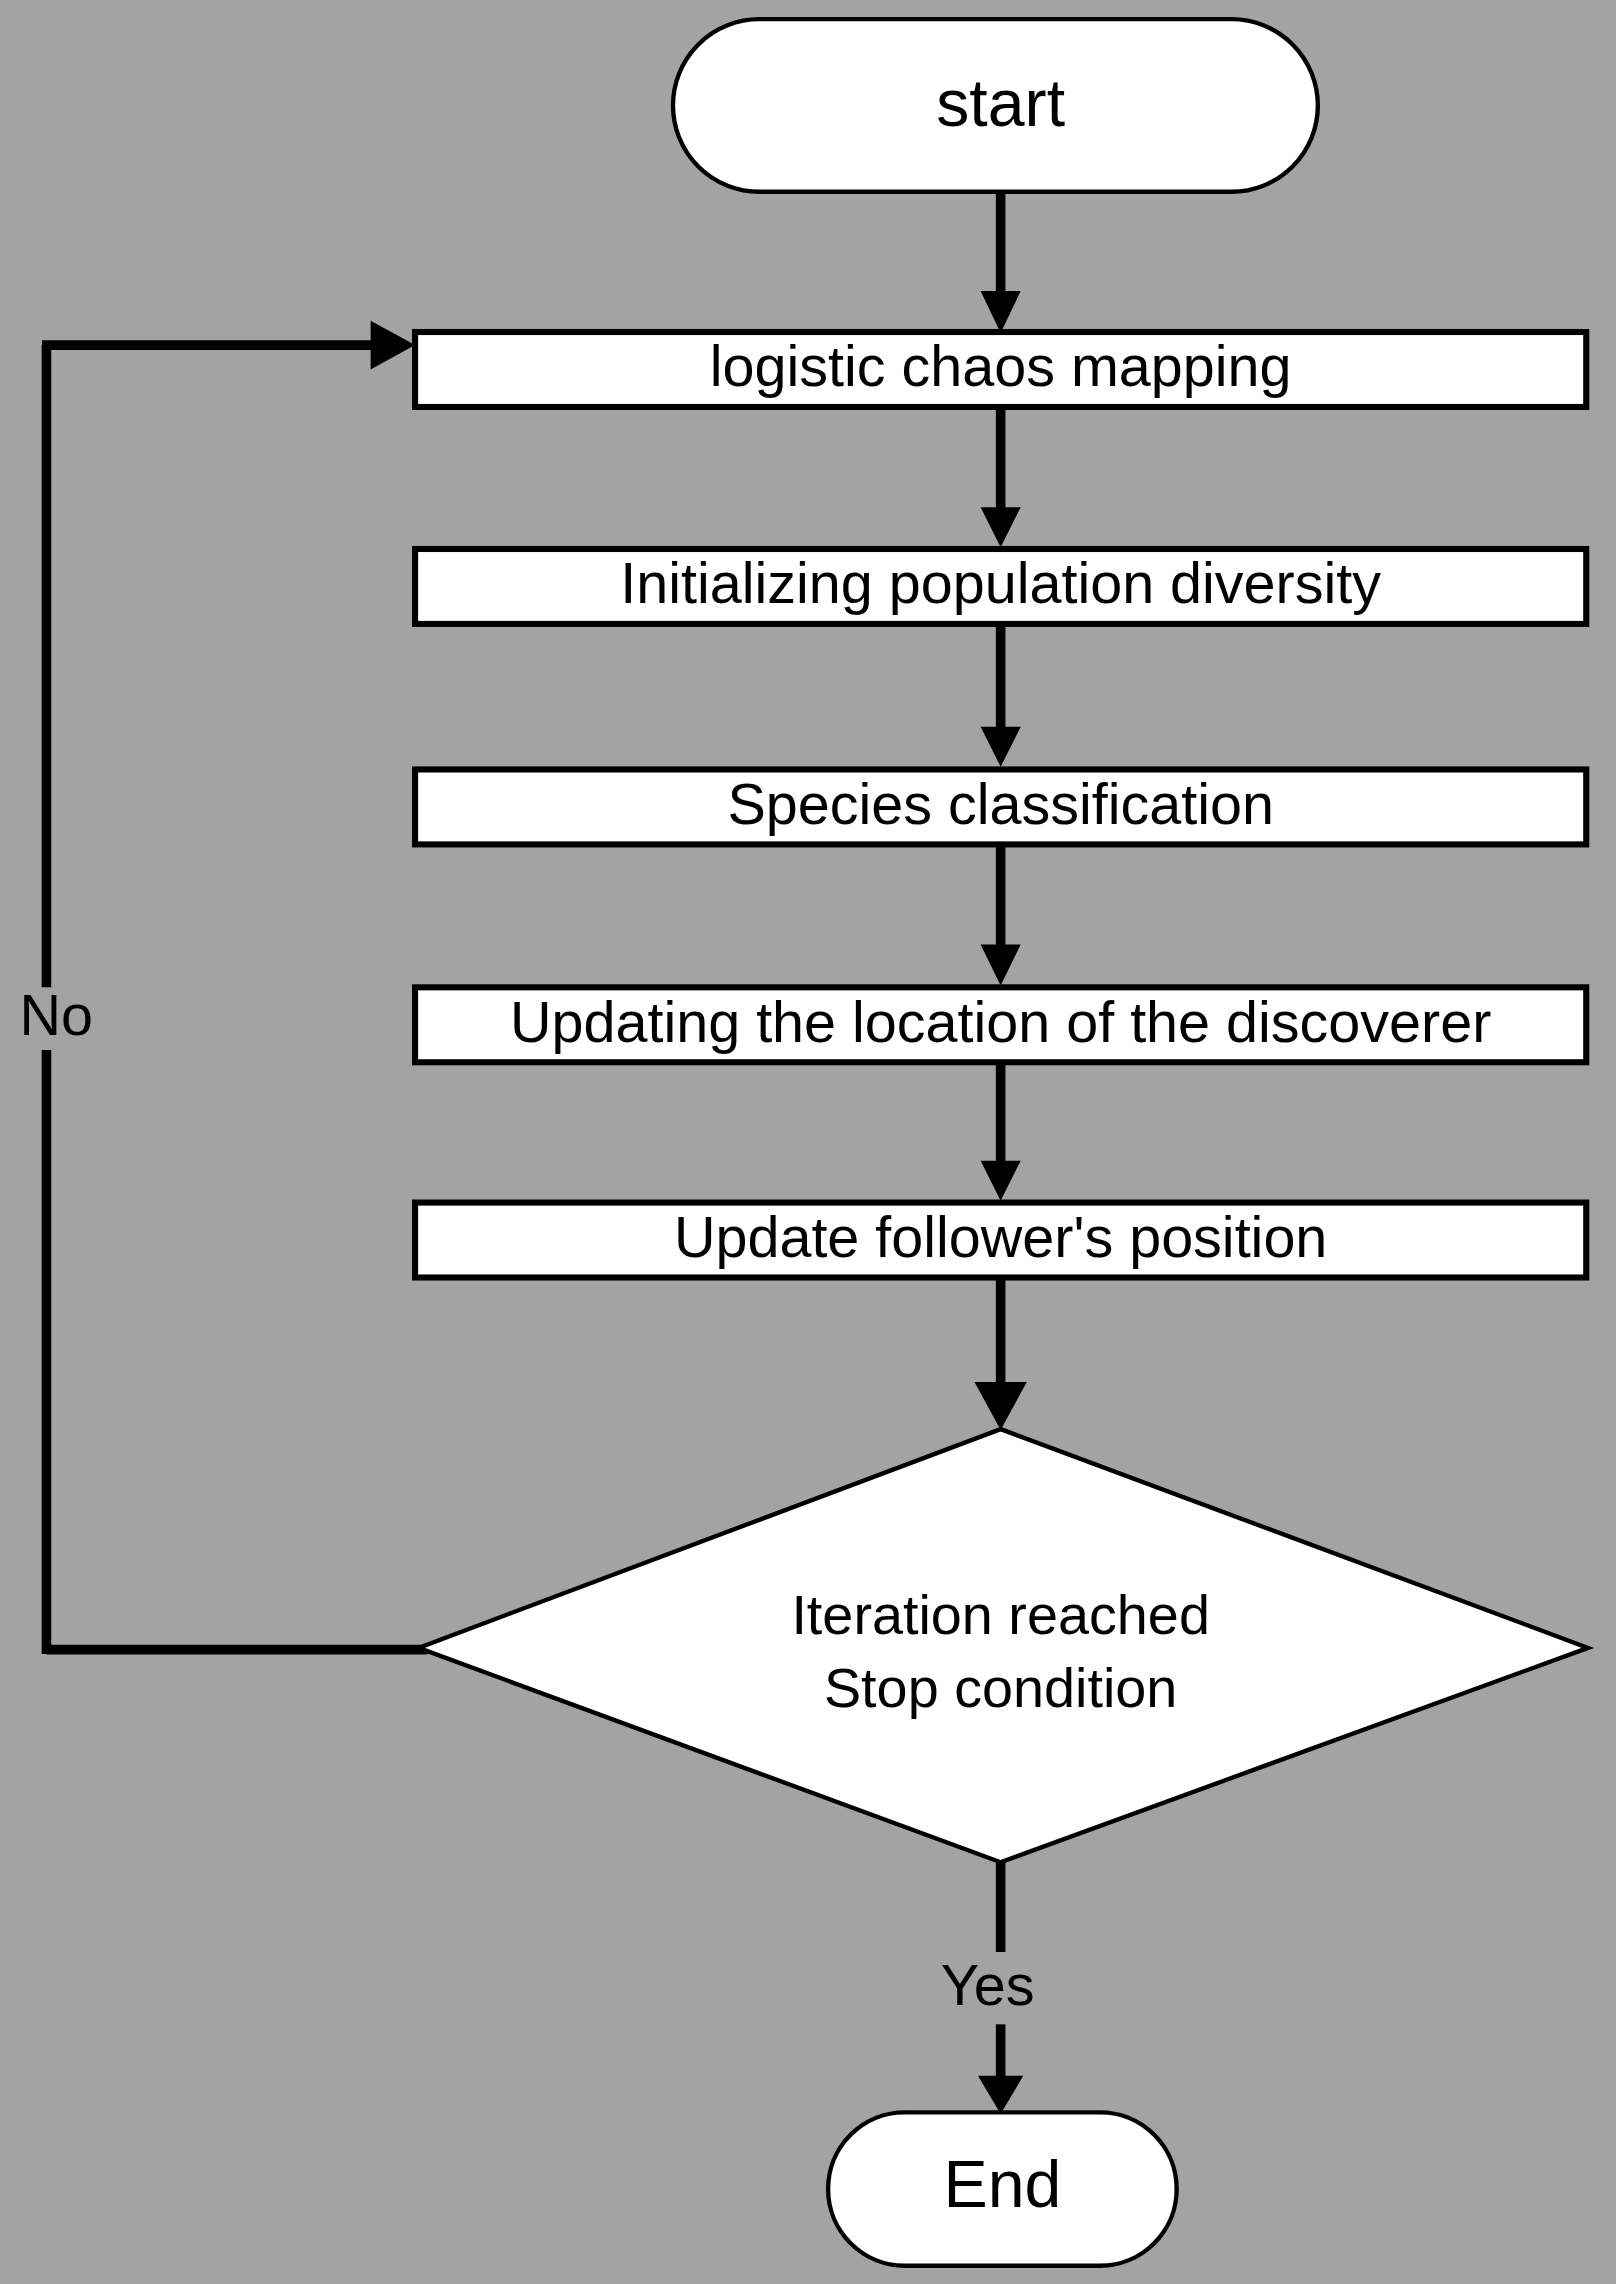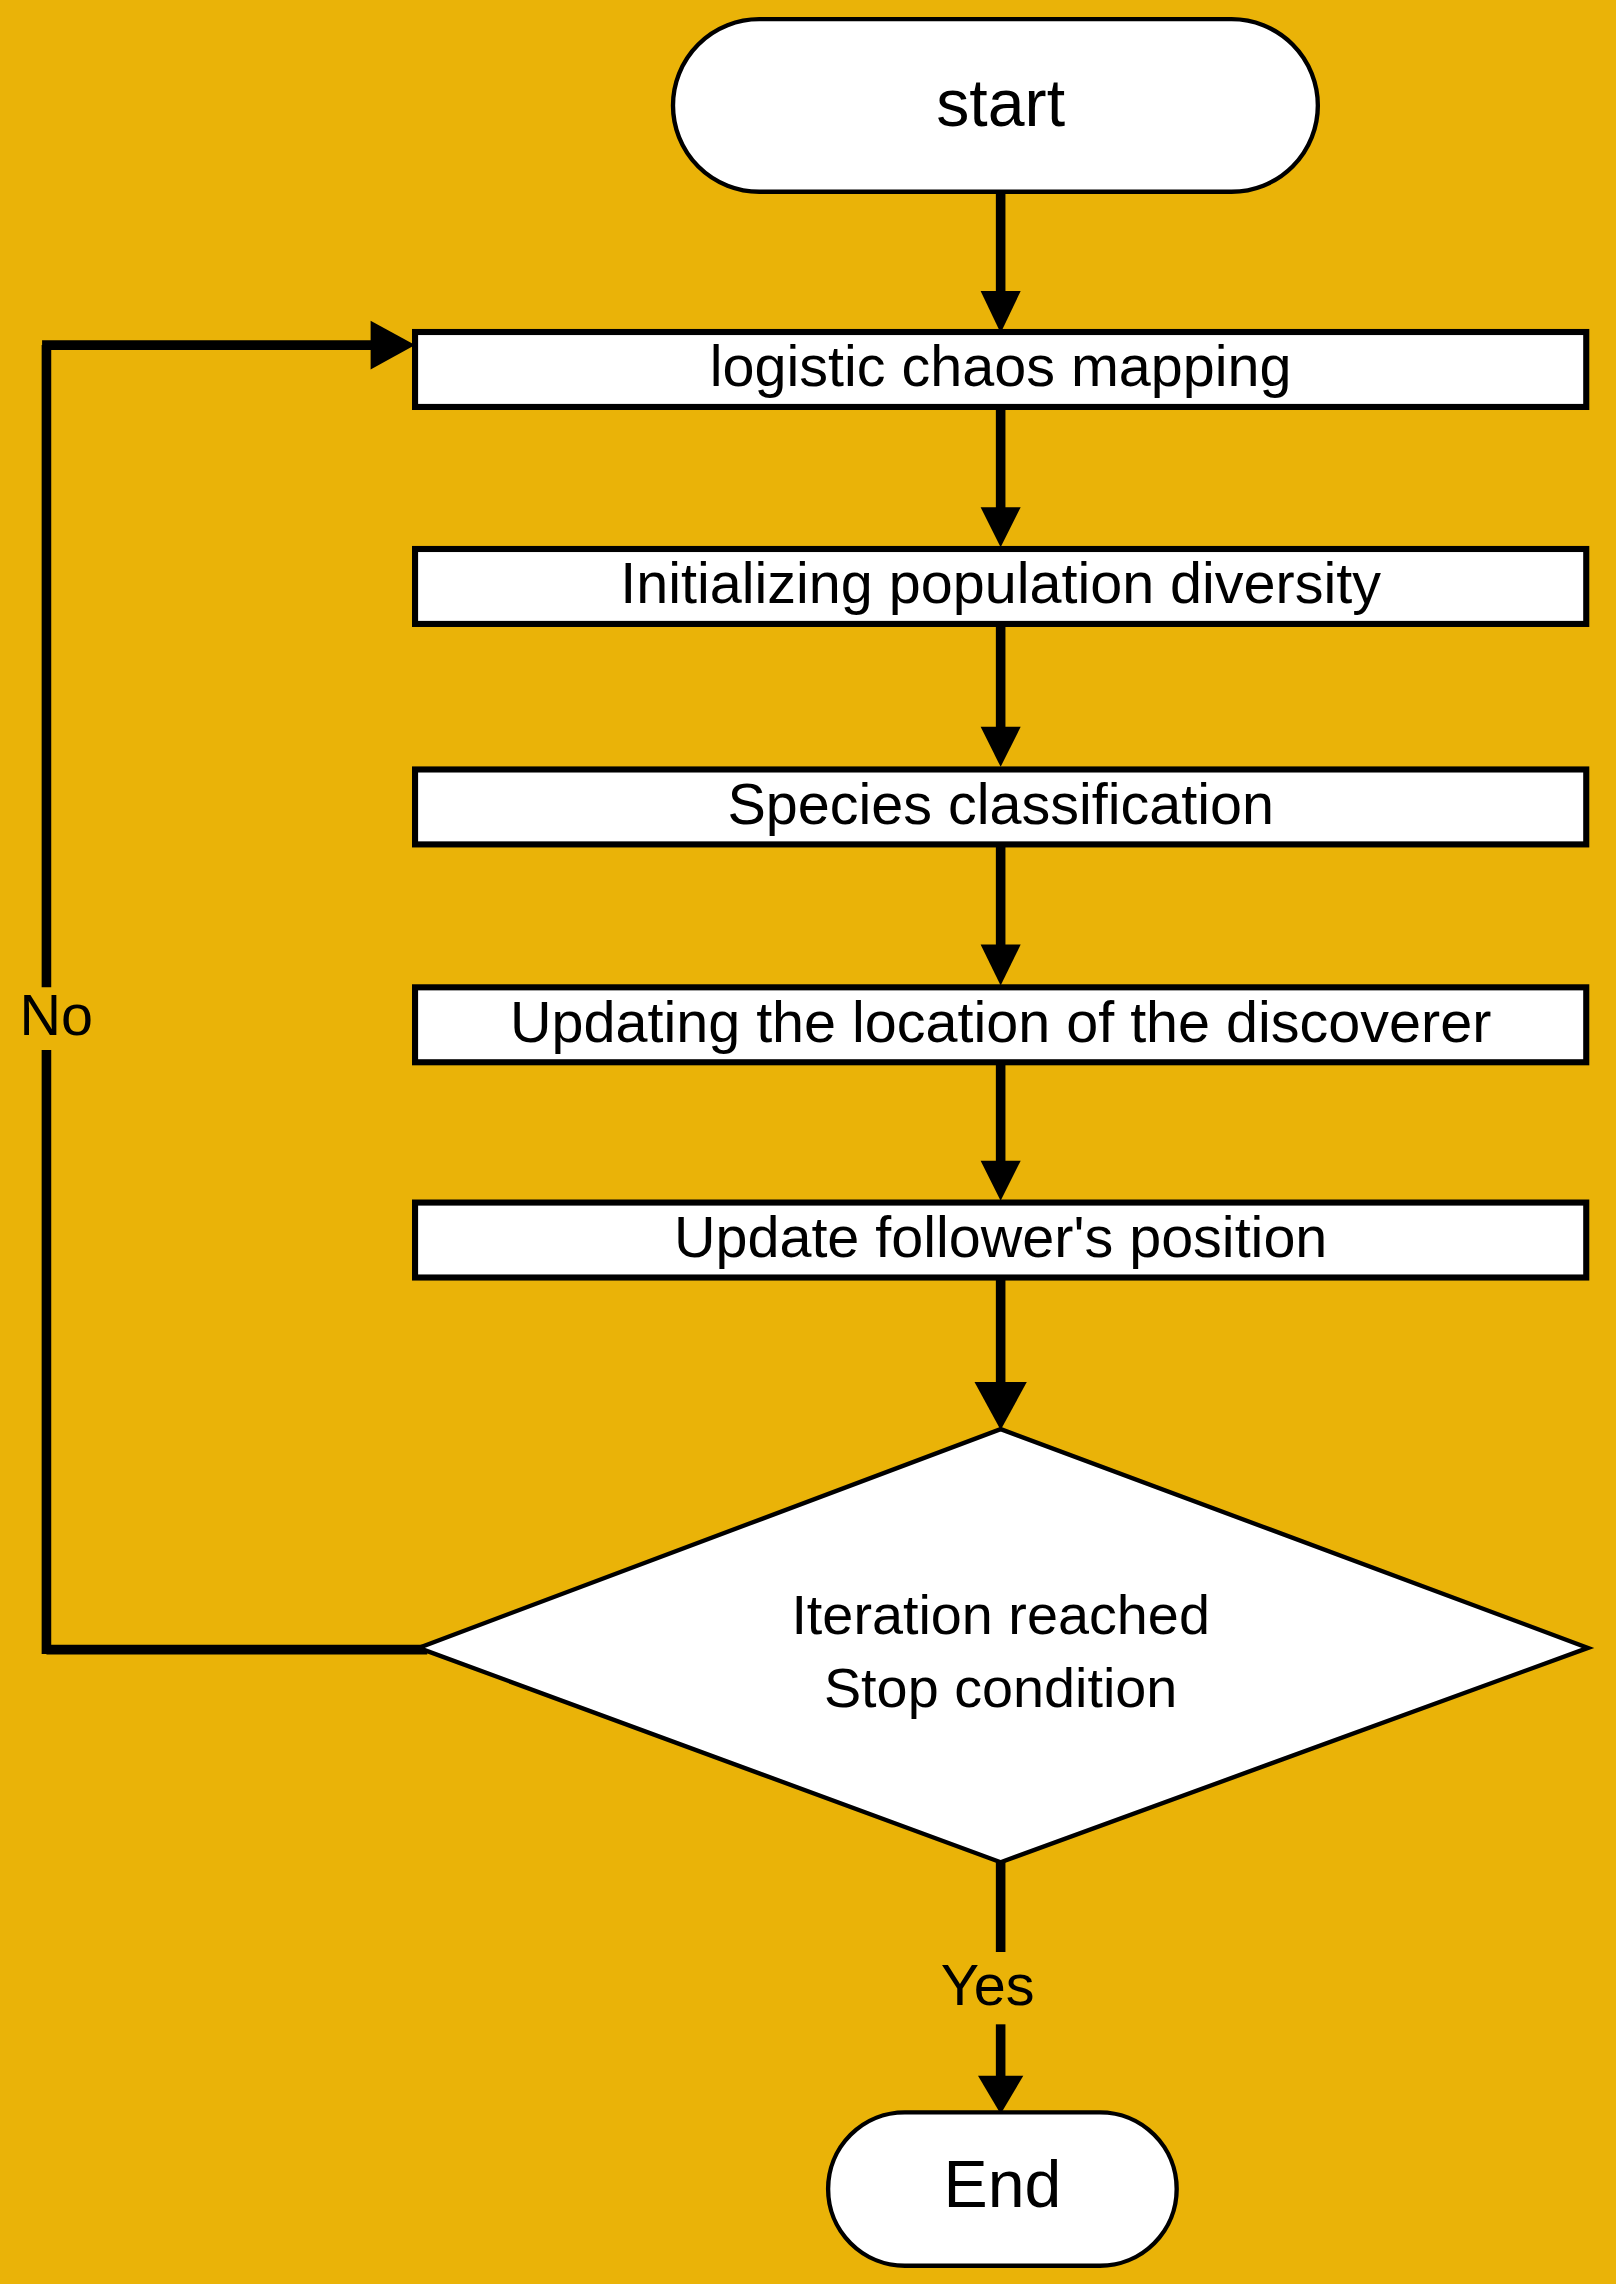--- a/index.html
+++ b/index.html
@@ -7,21 +7,21 @@
     padding: 0;
     background: #ffffff;
   }
   body {
     font-family: "Liberation Sans", sans-serif;
   }
   #flowchart-root {
     position: relative;
     width: 1617px;
     height: 2284px;
-    background: #eab308;
+    background: #a3a3a3;
     overflow: hidden;
   }
   svg#flow-svg {
     position: absolute;
     top: 0;
     left: 0;
     width: 1617px;
     height: 2284px;
     display: block;
   }

